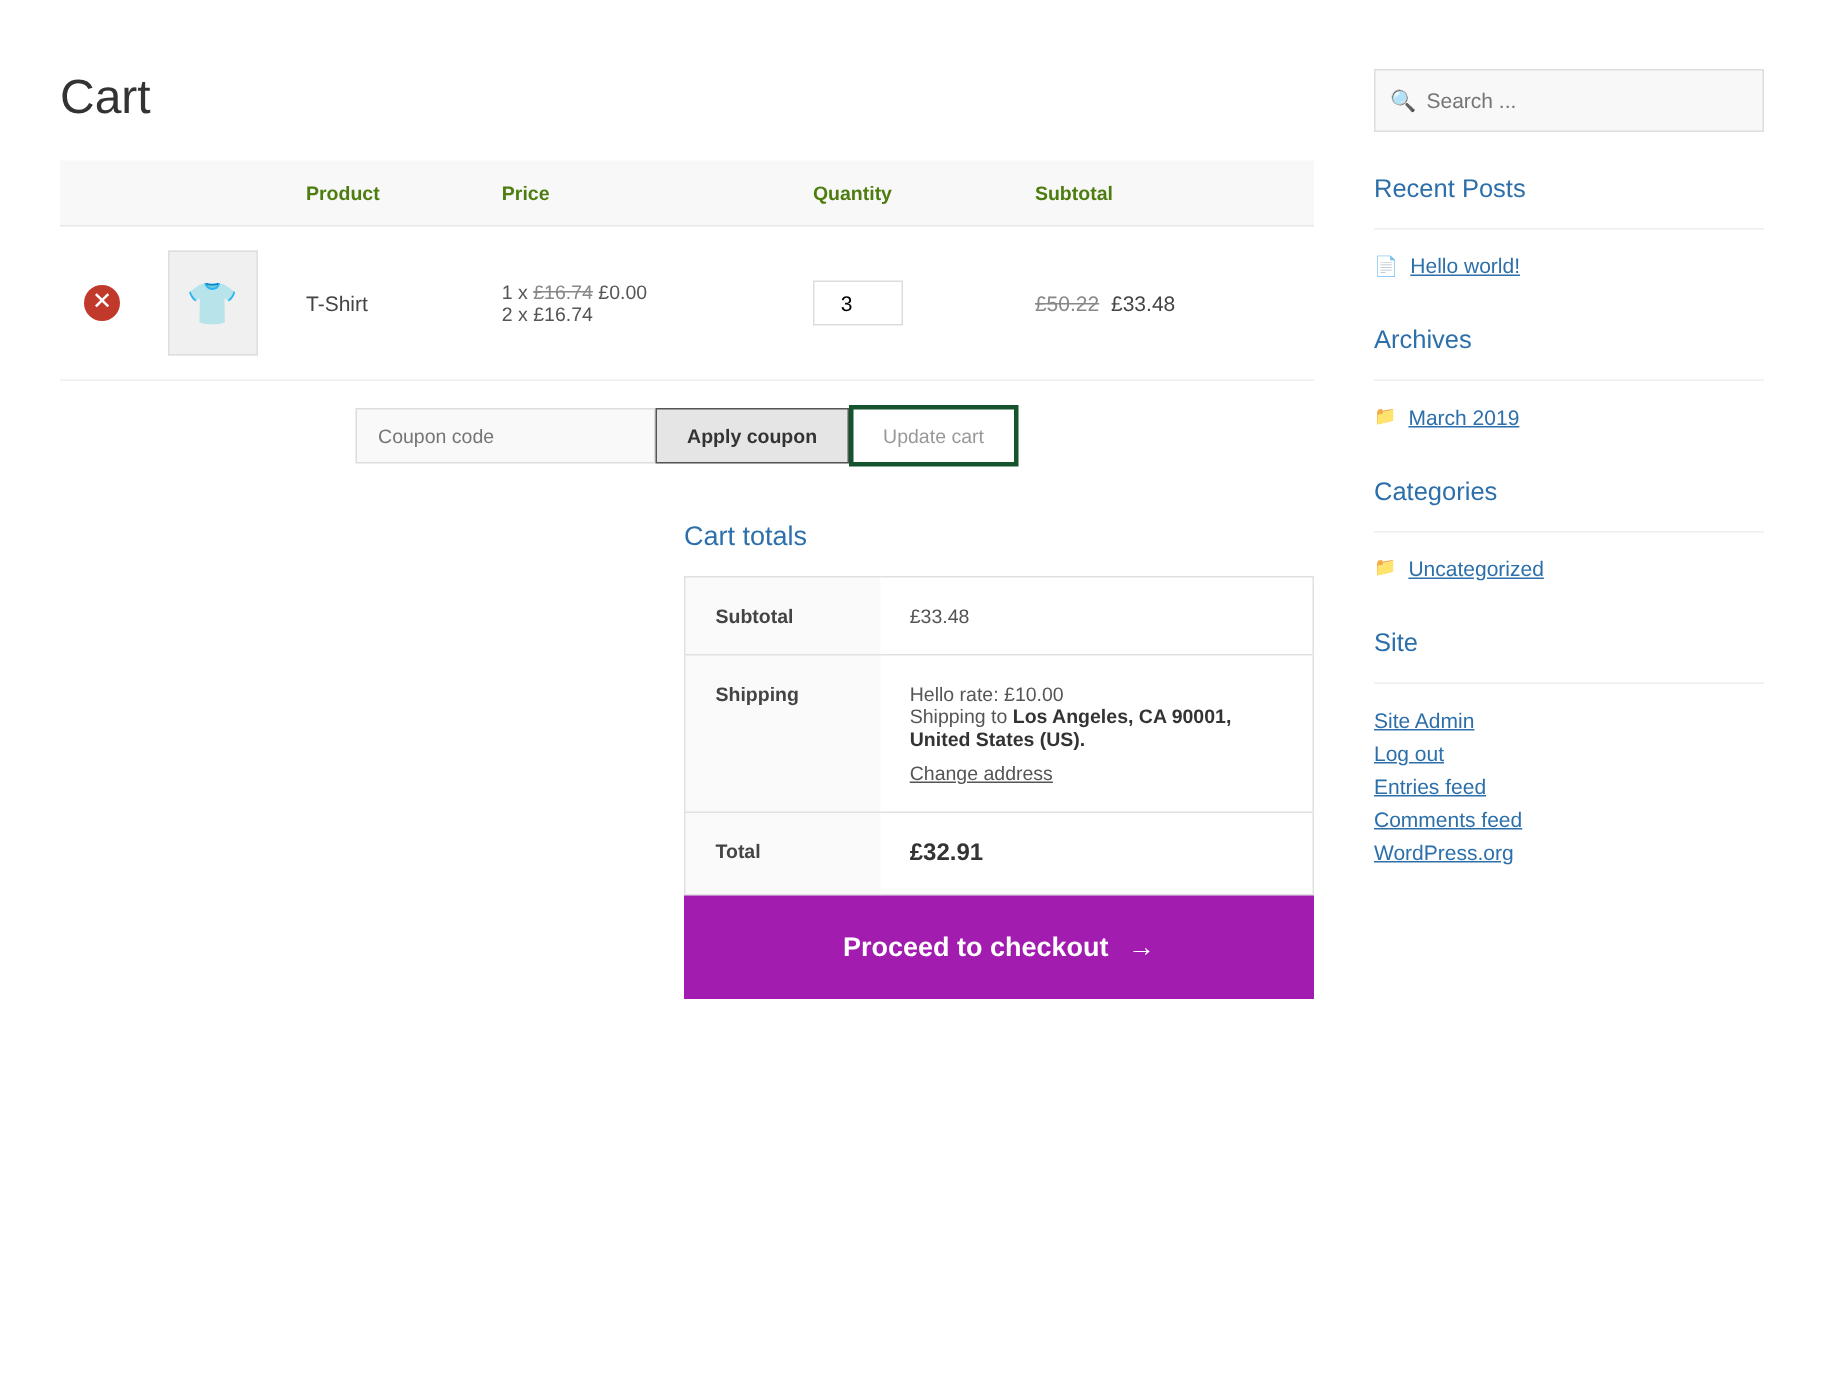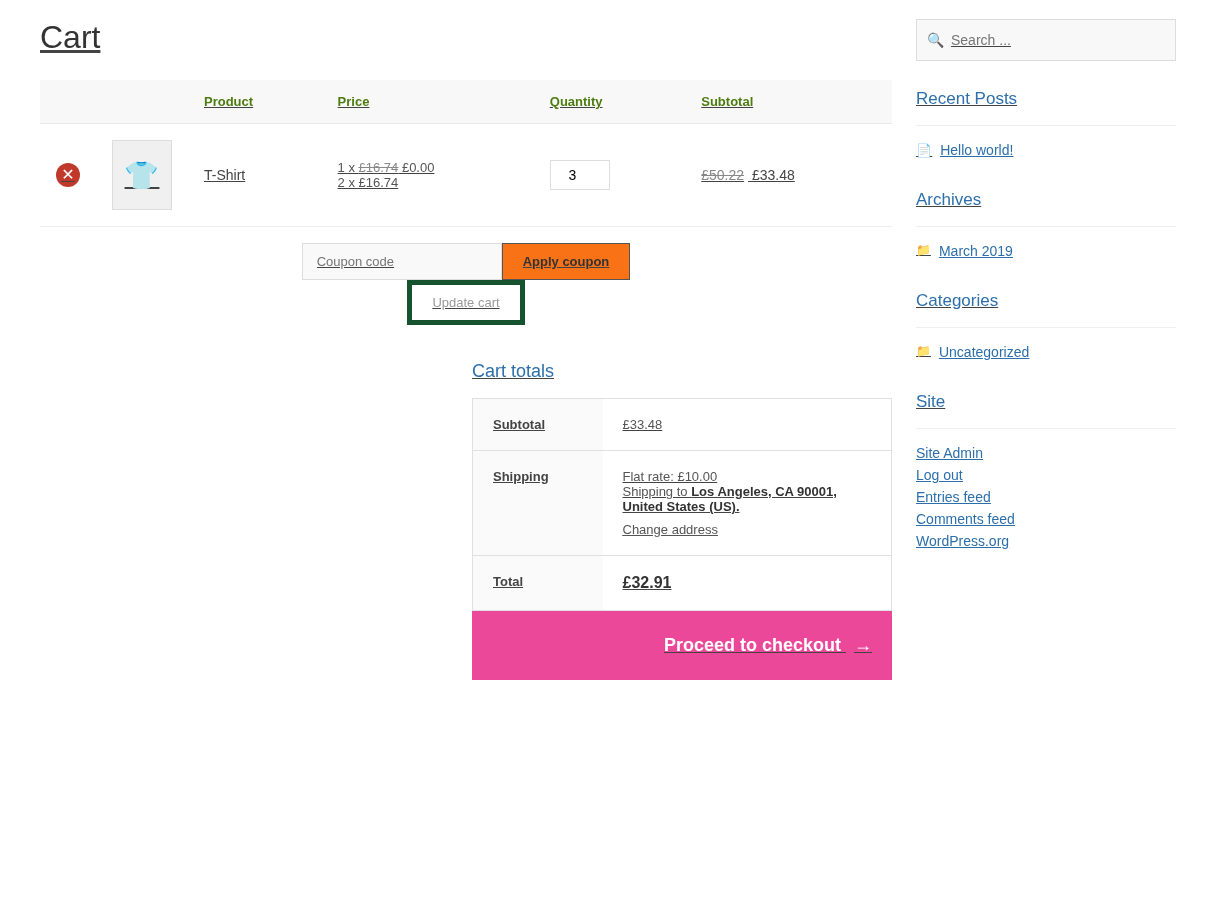--- a/index.html
+++ b/index.html
@@ -1,17 +1,17 @@
 <!DOCTYPE html>
 <html><head>
   <meta charset="utf-8">
   <style>
     * { box-sizing: border-box; margin: 0; padding: 0; }
     body { font-family: -apple-system, BlinkMacSystemFont, "Segoe UI", Helvetica, Arial, sans-serif; font-size: 14px; color: #444; background: #fff; }
-    .page-wrapper { display: flex; max-width: 1216px; margin: 0 auto; padding: 19px 40px; gap: 24px; text-decoration: underline; }
+    .page-wrapper { display: flex; max-width: 1216px; margin: 0 auto; padding: 46px 40px; gap: 40px; }
     .main-content { flex: 1; min-width: 0; }
     .sidebar { width: 260px; flex-shrink: 0; }
 
     
     .page-title { font-size: 32px; font-weight: 400; color: #333; margin-bottom: 24px; }
 
     
     .cart-table { width: 100%; border-collapse: collapse; background: #f8f8f8; }
     .cart-table th { padding: 14px 16px; text-align: left; font-weight: 600; font-size: 13px; color: #4d7c0f; border-bottom: 1px solid #e8e8e8; }
     .cart-table th.col-remove { width: 50px; }
@@ -23,38 +23,38 @@
     .cart-table td { padding: 16px; vertical-align: middle; background: #fff; border-bottom: 1px solid #eee; }
     .remove-btn { width: 24px; height: 24px; border-radius: 50%; background: #c0392b; border: none; color: #fff; font-size: 16px; cursor: pointer; display: flex; align-items: center; justify-content: center; line-height: 1; }
     .product-image { width: 60px; height: 70px; background: #f0f0f0; border: 1px solid #ddd; display: flex; align-items: center; justify-content: center; }
     .product-image-inner { font-size: 28px; }
     .price-text { font-size: 13px; color: #555; }
     .price-strikethrough { text-decoration: line-through; color: #888; }
     .qty-input { width: 60px; text-align: center; border: 1px solid #ddd; padding: 6px 4px; font-size: 14px; }
     .subtotal-strike { text-decoration: line-through; color: #888; margin-right: 4px; }
 
     
-    .coupon-row { display: flex; gap: 0; margin-top: 16px; align-items: center; justify-content: flex-end; flex-direction: column; }
+    .coupon-row { display: flex; gap: 0; margin-top: 16px; align-items: center; justify-content: center; }
     .coupon-left { display: flex; gap: 0; }
     .coupon-input { border: 1px solid #ddd; padding: 10px 14px; font-size: 13px; color: #aaa; width: 200px; background: #f9f9f9; outline: none; }
-    .apply-coupon-btn { border: 1px solid #555; background: #f97316; padding: 10px 20px; font-size: 13px; font-weight: 600; cursor: pointer; color: #333; }
-    .update-cart-btn { border: 5px solid #14532d; background: #fff; padding: 10px 20px; font-size: 13px; color: #999; cursor: pointer; }
+    .apply-coupon-btn { border: 1px solid #555; background: #e5e5e5; padding: 10px 20px; font-size: 13px; font-weight: 600; cursor: pointer; color: #333; }
+    .update-cart-btn { border: 3px solid #14532d; background: #fff; padding: 10px 20px; font-size: 13px; color: #999; cursor: pointer; }
 
     
     .cart-totals { margin-top: 36px; margin-left: auto; max-width: 420px; }
     .cart-totals-title { font-size: 18px; font-weight: 400; color: #2c6faa; margin-bottom: 16px; }
     .totals-table { width: 100%; border-collapse: collapse; border: 1px solid #e0e0e0; }
     .totals-table td { padding: 18px 20px; border-bottom: 1px solid #e0e0e0; vertical-align: top; font-size: 13px; }
     .totals-table td:first-child { font-weight: 600; color: #444; width: 130px; background: #fafafa; }
     .totals-table td:last-child { color: #555; }
     .shipping-to { color: #555; }
     .shipping-to strong { color: #333; }
     .change-address-link { color: #555; text-decoration: underline; cursor: pointer; display: block; margin-top: 8px; }
     .total-amount { font-size: 16px; font-weight: 700; color: #333; }
-    .proceed-btn { display: block; width: 100%; background: #ec4899; color: #fff; border: none; padding: 24px 20px; font-size: 18px; font-weight: 700; text-align: right; cursor: pointer; margin-top: 0; }
+    .proceed-btn { display: block; width: 100%; background: #a21caf; color: #fff; border: none; padding: 24px 20px; font-size: 18px; font-weight: 700; text-align: center; cursor: pointer; margin-top: 0; }
     .proceed-btn-arrow { margin-left: 8px; }
 
     
     .sidebar-section { margin-bottom: 32px; }
     .search-box { position: relative; display: flex; align-items: center; border: 1px solid #ddd; background: #f8f8f8; margin-bottom: 28px; }
     .search-icon { position: absolute; left: 10px; color: #888; font-size: 14px; }
     .search-input { border: none; background: transparent; padding: 12px 12px 12px 34px; font-size: 14px; color: #999; width: 100%; outline: none; }
     .sidebar-section-title { font-size: 17px; font-weight: 400; color: #2c6faa; margin-bottom: 16px; border-bottom: none; }
     .sidebar-divider { border: none; border-top: 1px solid #eee; margin-bottom: 16px; }
     .sidebar-item { display: flex; align-items: flex-start; gap: 8px; margin-bottom: 10px; }
@@ -129,21 +129,21 @@
       <h2 class="cart-totals-title">Cart totals</h2>
       <table class="totals-table">
         <tbody>
           <tr>
             <td>Subtotal</td>
             <td>£33.48</td>
           </tr>
           <tr>
             <td>Shipping</td>
             <td>
-              <div>Flat rate: £10.00</div>
+              <div>Hello rate: £10.00</div>
               <div class="shipping-to">
                 <span>Shipping to </span>
                 <strong>Los Angeles, CA 90001, United States (US).</strong>
               </div>
               <a class="change-address-link">Change address</a>
             </td>
           </tr>
           <tr>
             <td>Total</td>
             <td>

